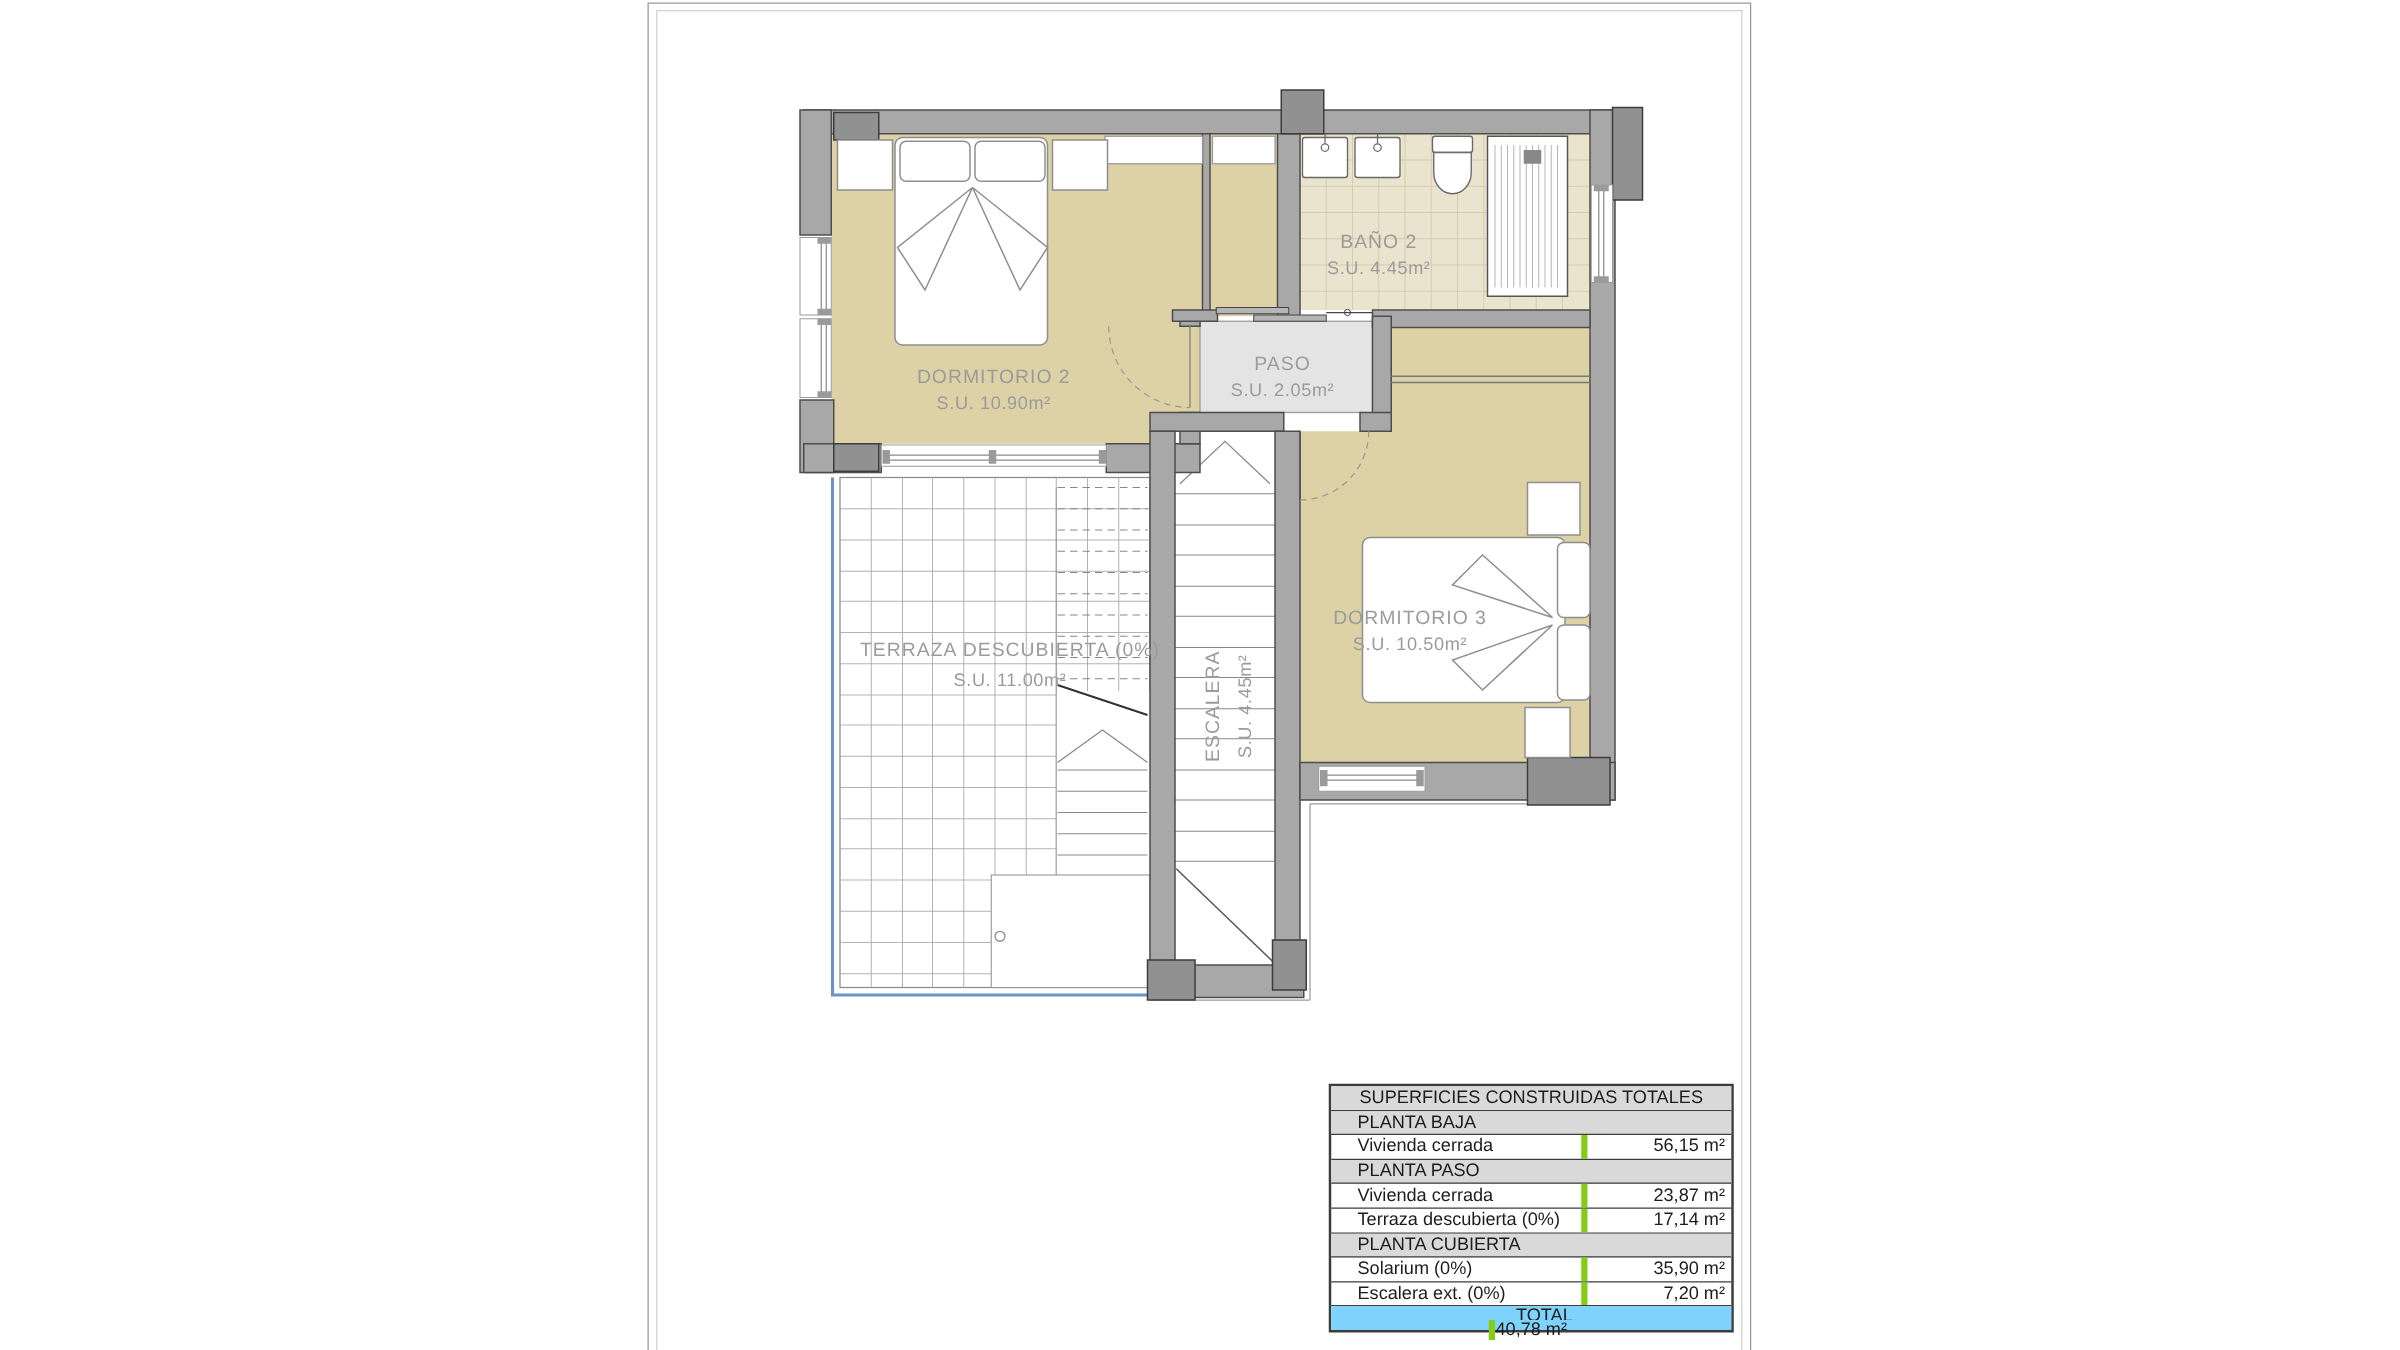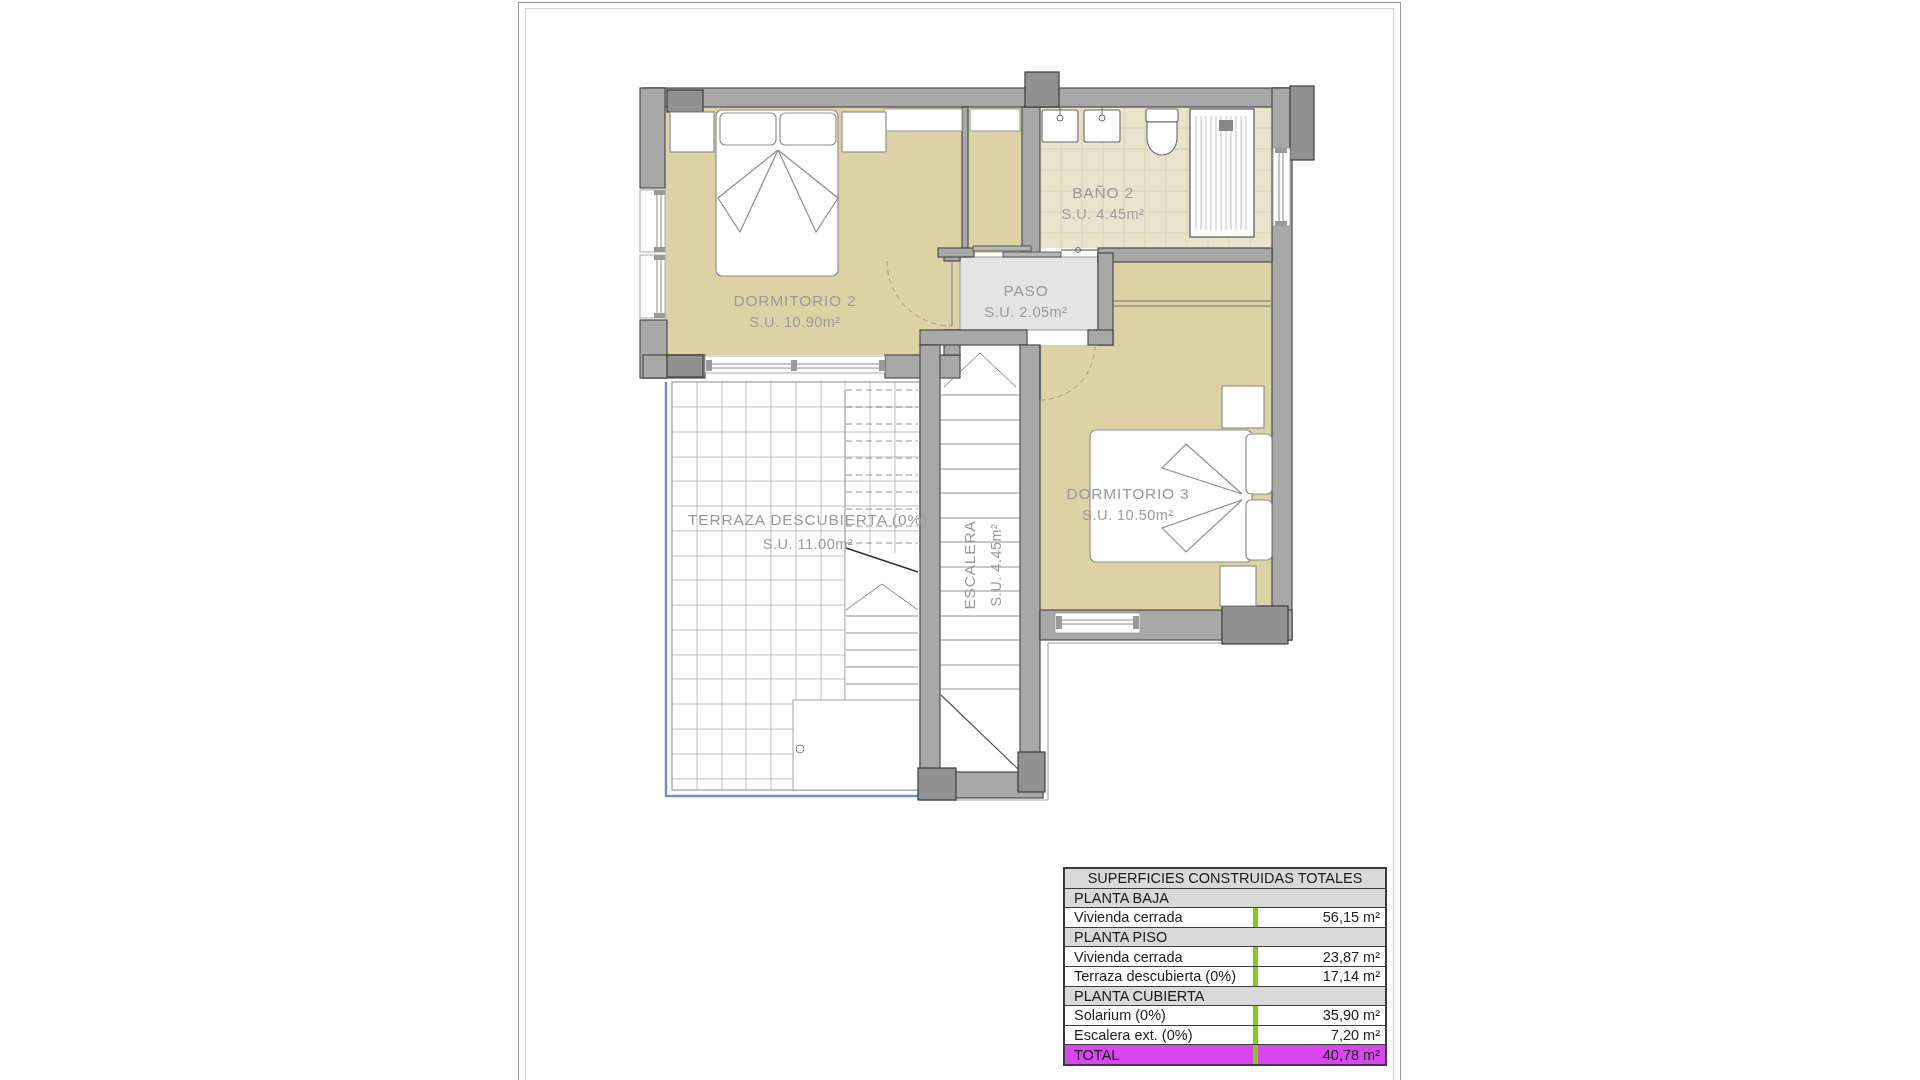--- a/index.html
+++ b/index.html
@@ -15,22 +15,22 @@
   .room-label{fill:#9b9b9b;font-size:15.5px;letter-spacing:0.8px;}
   .room-area{fill:#9b9b9b;font-size:14.5px;letter-spacing:0.5px;}
   
   .areas-table{position:absolute;left:1063px;top:867px;width:320px;
        border:2px solid #3c3c3c;background:#fff;color:#1c1c1c;font-size:14.5px;}
   .t-row{height:18.6px;display:flex;align-items:center;
        border-bottom:1.5px solid #3c3c3c;}
   .t-row:last-child{border-bottom:none;}
   .t-row.header{background:#d9d9d9;justify-content:center;}
   .t-row.section{background:#d9d9d9;}
-  .t-row.total{background:#d946ef;}
-  .t-label{flex:0 0 56%;padding-left:9px;white-space:nowrap;overflow:hidden;}
+  .t-row.total{background:#7dd3fc;flex-direction:column;}
+  .t-label{flex:0 0 56%;padding-left:21px;white-space:nowrap;overflow:hidden;}
   .t-value{flex:1;text-align:right;padding-right:5px;height:100%;
        display:flex;align-items:center;justify-content:flex-end;
        border-left:5px solid #84cc16;}
   .t-row.section .t-label{flex:1;}
 </style>
 </head>
 <body>
 
 <div class="frame-outer"></div>
 <div class="frame-inner"></div>
@@ -243,21 +243,21 @@
     <span>SUPERFICIES CONSTRUIDAS TOTALES</span>
   </div>
   <div class="t-row section">
     <span class="t-label">PLANTA BAJA</span>
   </div>
   <div class="t-row">
     <span class="t-label">Vivienda cerrada</span>
     <span class="t-value">56,15 m²</span>
   </div>
   <div class="t-row section">
-    <span class="t-label">PLANTA PISO</span>
+    <span class="t-label">PLANTA PASO</span>
   </div>
   <div class="t-row">
     <span class="t-label">Vivienda cerrada</span>
     <span class="t-value">23,87 m²</span>
   </div>
   <div class="t-row">
     <span class="t-label">Terraza descubierta (0%)</span>
     <span class="t-value">17,14 m²</span>
   </div>
   <div class="t-row section">

